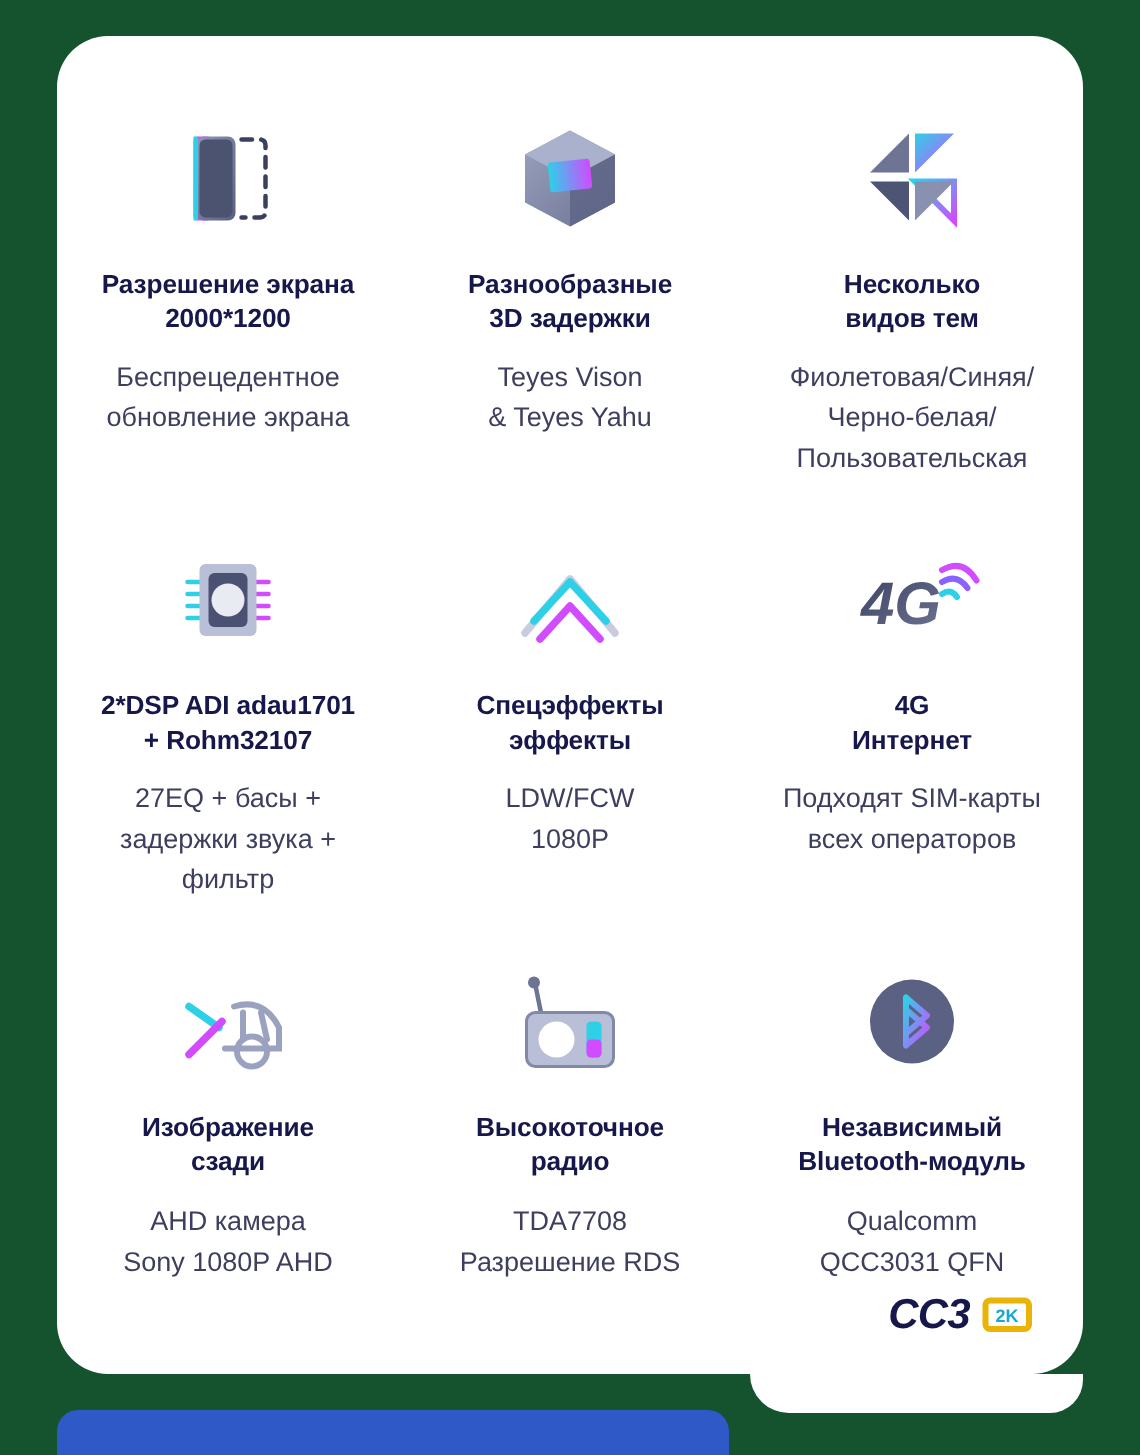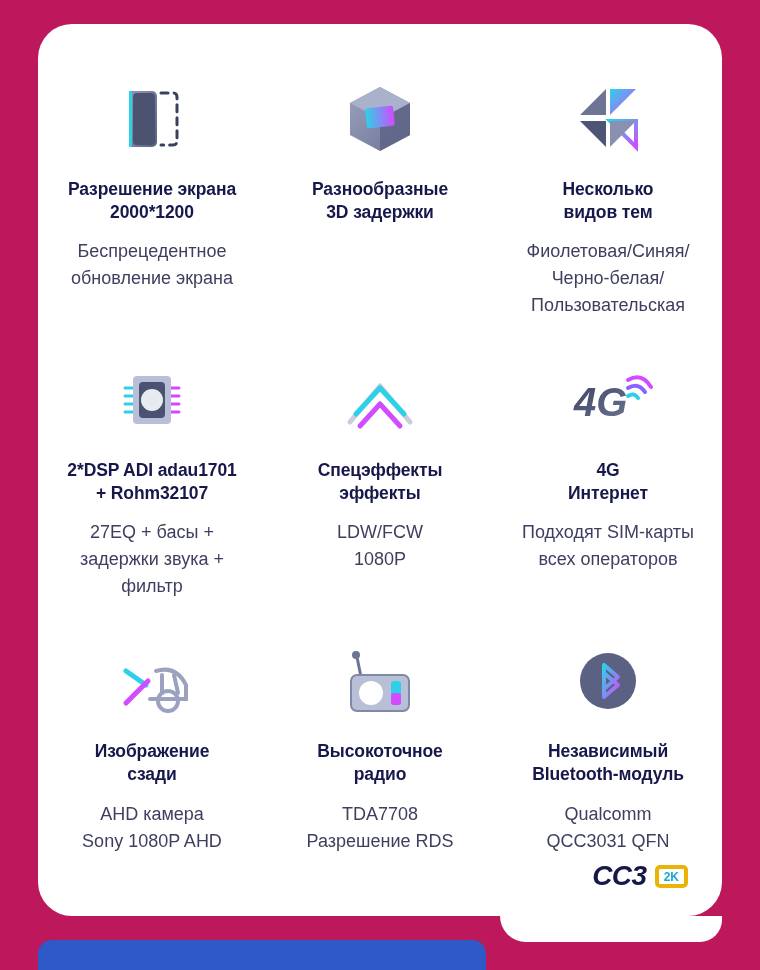--- a/index.html
+++ b/index.html
@@ -11,21 +11,21 @@
     height: 970px;
     background: #1b1c3f;
     font-family: "Liberation Sans", sans-serif;
     overflow: hidden;
     position: relative;
   }
   #page {
     position: relative;
     width: 760px;
     height: 970px;
-    background: #be185d;
+    background: #14532d;
   }
   .card {
     position: absolute;
     left: 38px;
     top: 24px;
     width: 684px;
     height: 892px;
     background: #ffffff;
     border-radius: 34px;
   }
@@ -162,20 +162,24 @@
             <path d="M40 8 L70 24 L70 56 L40 72 L10 56 L10 24 Z" fill="url(#g2a)"></path>
             <path d="M40 8 L70 24 L40 40 L10 24 Z" fill="#aab1cc"></path>
             <path d="M40 40 L70 24 L70 56 L40 72 Z" fill="#5d6485" opacity="0.85"></path>
             <rect x="26" y="28" width="28" height="20" rx="2" fill="url(#g2b)" transform="rotate(-6 40 38)"></rect>
           </svg>
         </div>
         <div class="cell-title">
           <span>Разнообразные</span><br>
           <span>3D задержки</span>
         </div>
+        <div class="cell-sub">
+          <span>Teyes Vison</span><br>
+          <span>&amp; Teyes Yahu</span>
+        </div>
       </div>
 
       <div class="cell">
         <div class="icon-wrap">
           <svg width="80" height="80" viewBox="0 0 80 80">
             <defs>
               <linearGradient id="g3" x1="0" y1="0" x2="1" y2="1">
                 <stop offset="0" stop-color="#2ed0e8"></stop>
                   <stop offset="1" stop-color="#d14bff"></stop>
               </linearGradient>

